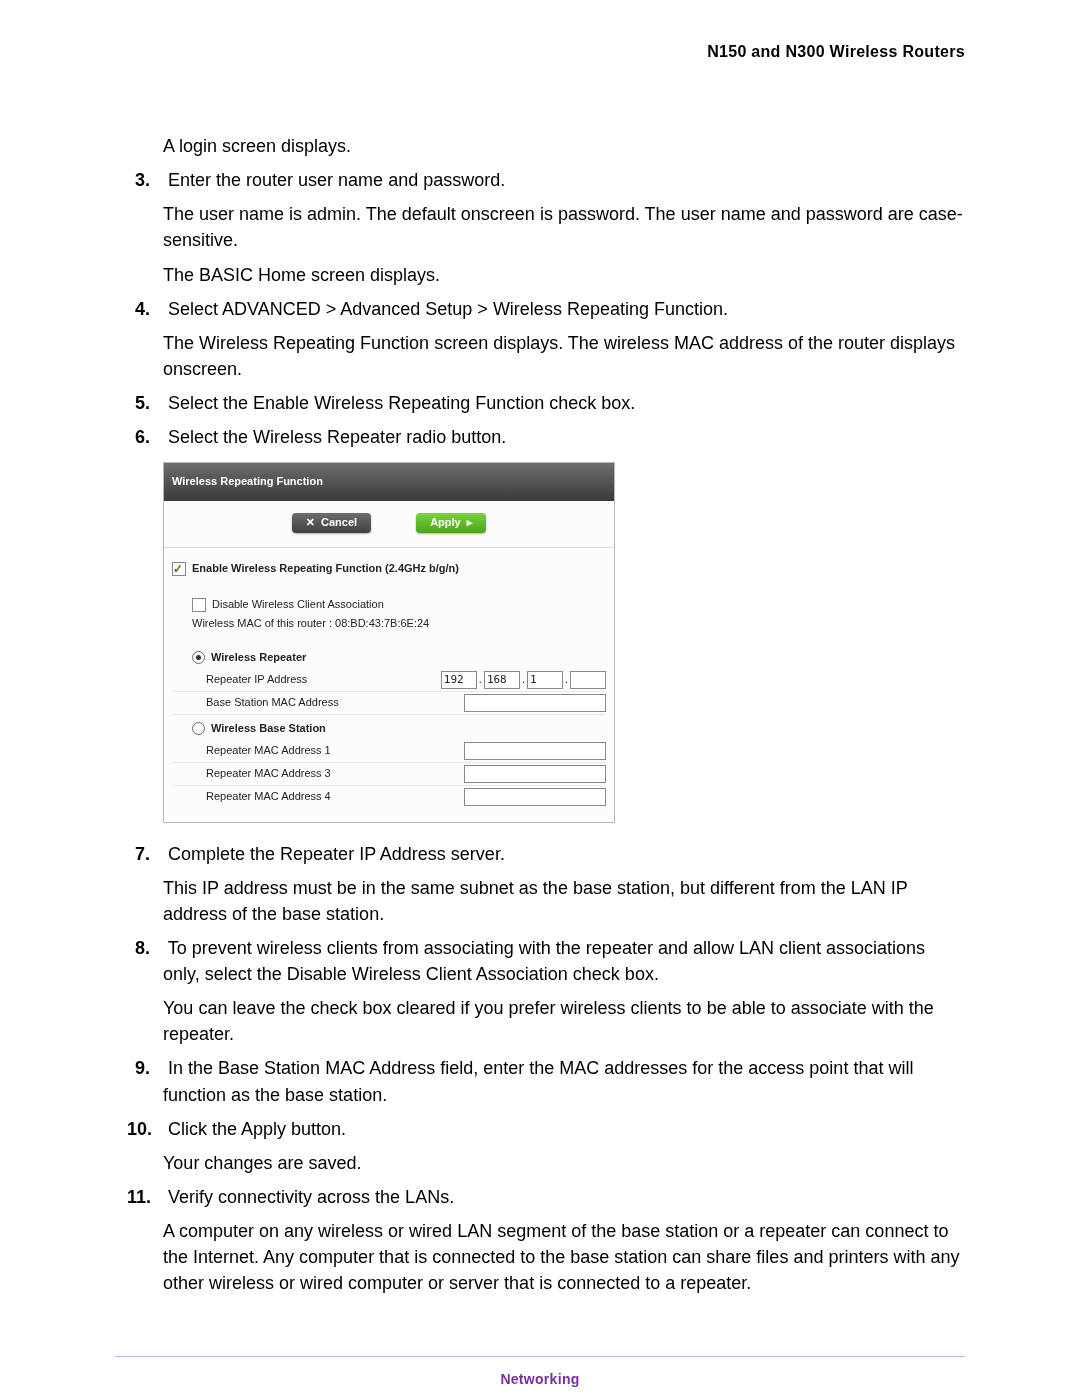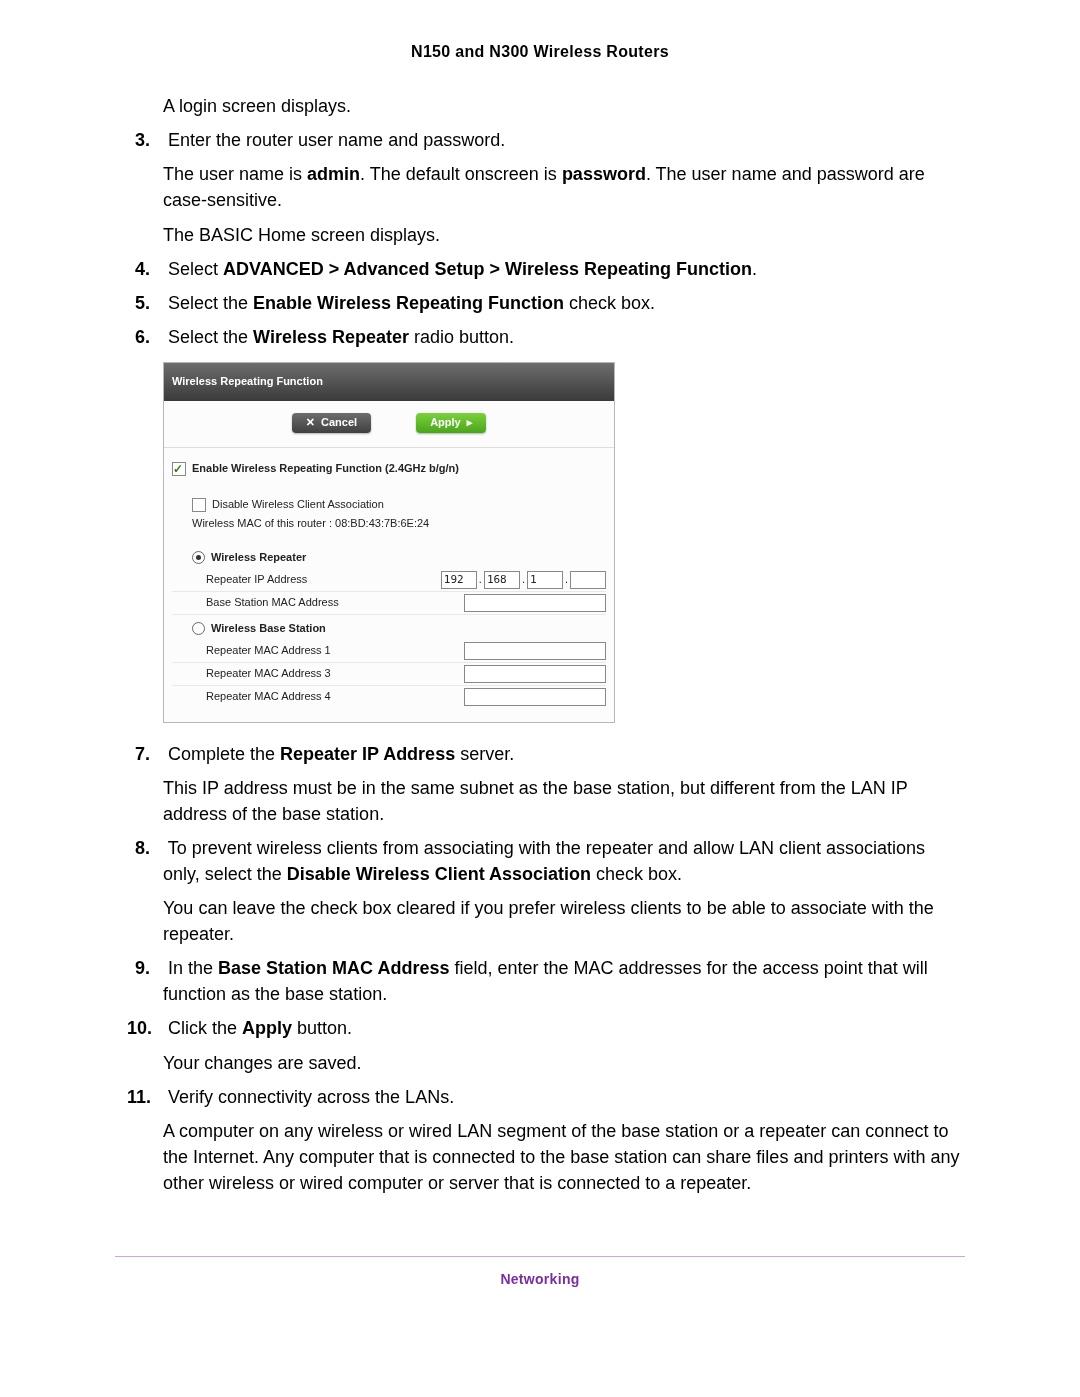--- a/index.html
+++ b/index.html
@@ -7,43 +7,43 @@
     width:1080px;
     font-family:Arial,Helvetica,sans-serif;
     color:#000;
     font-size:18px;
     line-height:1.45;
   }
   .page{
     padding:40px 115px 40px 115px;
   }
   .doc-header{
-    text-align:center;
+    text-align:right;
     font-weight:bold;
     font-size:16px;
     letter-spacing:.3px;
-    margin-bottom:30px;
+    margin-bottom:70px;
   }
   .hanging{
     padding-left:48px;
     margin:0 0 8px 0;
   }
   .num{
     display:inline-block;
     width:28px;
     margin-left:-28px;
     font-weight:bold;
   }
   .num-wide{
     display:inline-block;
     width:36px;
     margin-left:-36px;
     font-weight:bold;
   }
-  .b{font-weight:bold;}
+  .b{font-weight:normal;}
   .para{margin:0 0 8px 0;padding-left:48px;}
   .first-para{padding-left:48px;margin:0 0 8px 0;}
 
   
   .ui-embed{
     margin:12px 0 18px 48px;
     width:450px;
     border:1px solid #b8b8b8;
     background:#fcfcfc;
     font-size:11px;
@@ -142,20 +142,21 @@
   </p>
   <p class="para">
     <span>The user name is </span><span class="b">admin</span><span>. The default onscreen is </span><span class="b">password</span><span>. The user name and password are case-sensitive.</span>
   </p>
   <p class="para">The BASIC Home screen displays.</p>
 
   <p class="hanging">
     <span class="num">4.</span>
     <span>Select </span><span class="b">ADVANCED &gt; Advanced Setup &gt; Wireless Repeating Function</span><span>.</span>
   </p>
+  <p class="para">The Wireless Repeating Function screen displays. The wireless MAC address of the router displays onscreen.</p>
 
   <p class="hanging">
     <span class="num">5.</span>
     <span>Select the </span><span class="b">Enable Wireless Repeating Function</span><span> check box.</span>
   </p>
 
   <p class="hanging">
     <span class="num">6.</span>
     <span>Select the </span><span class="b">Wireless Repeater</span><span> radio button.</span>
   </p>

